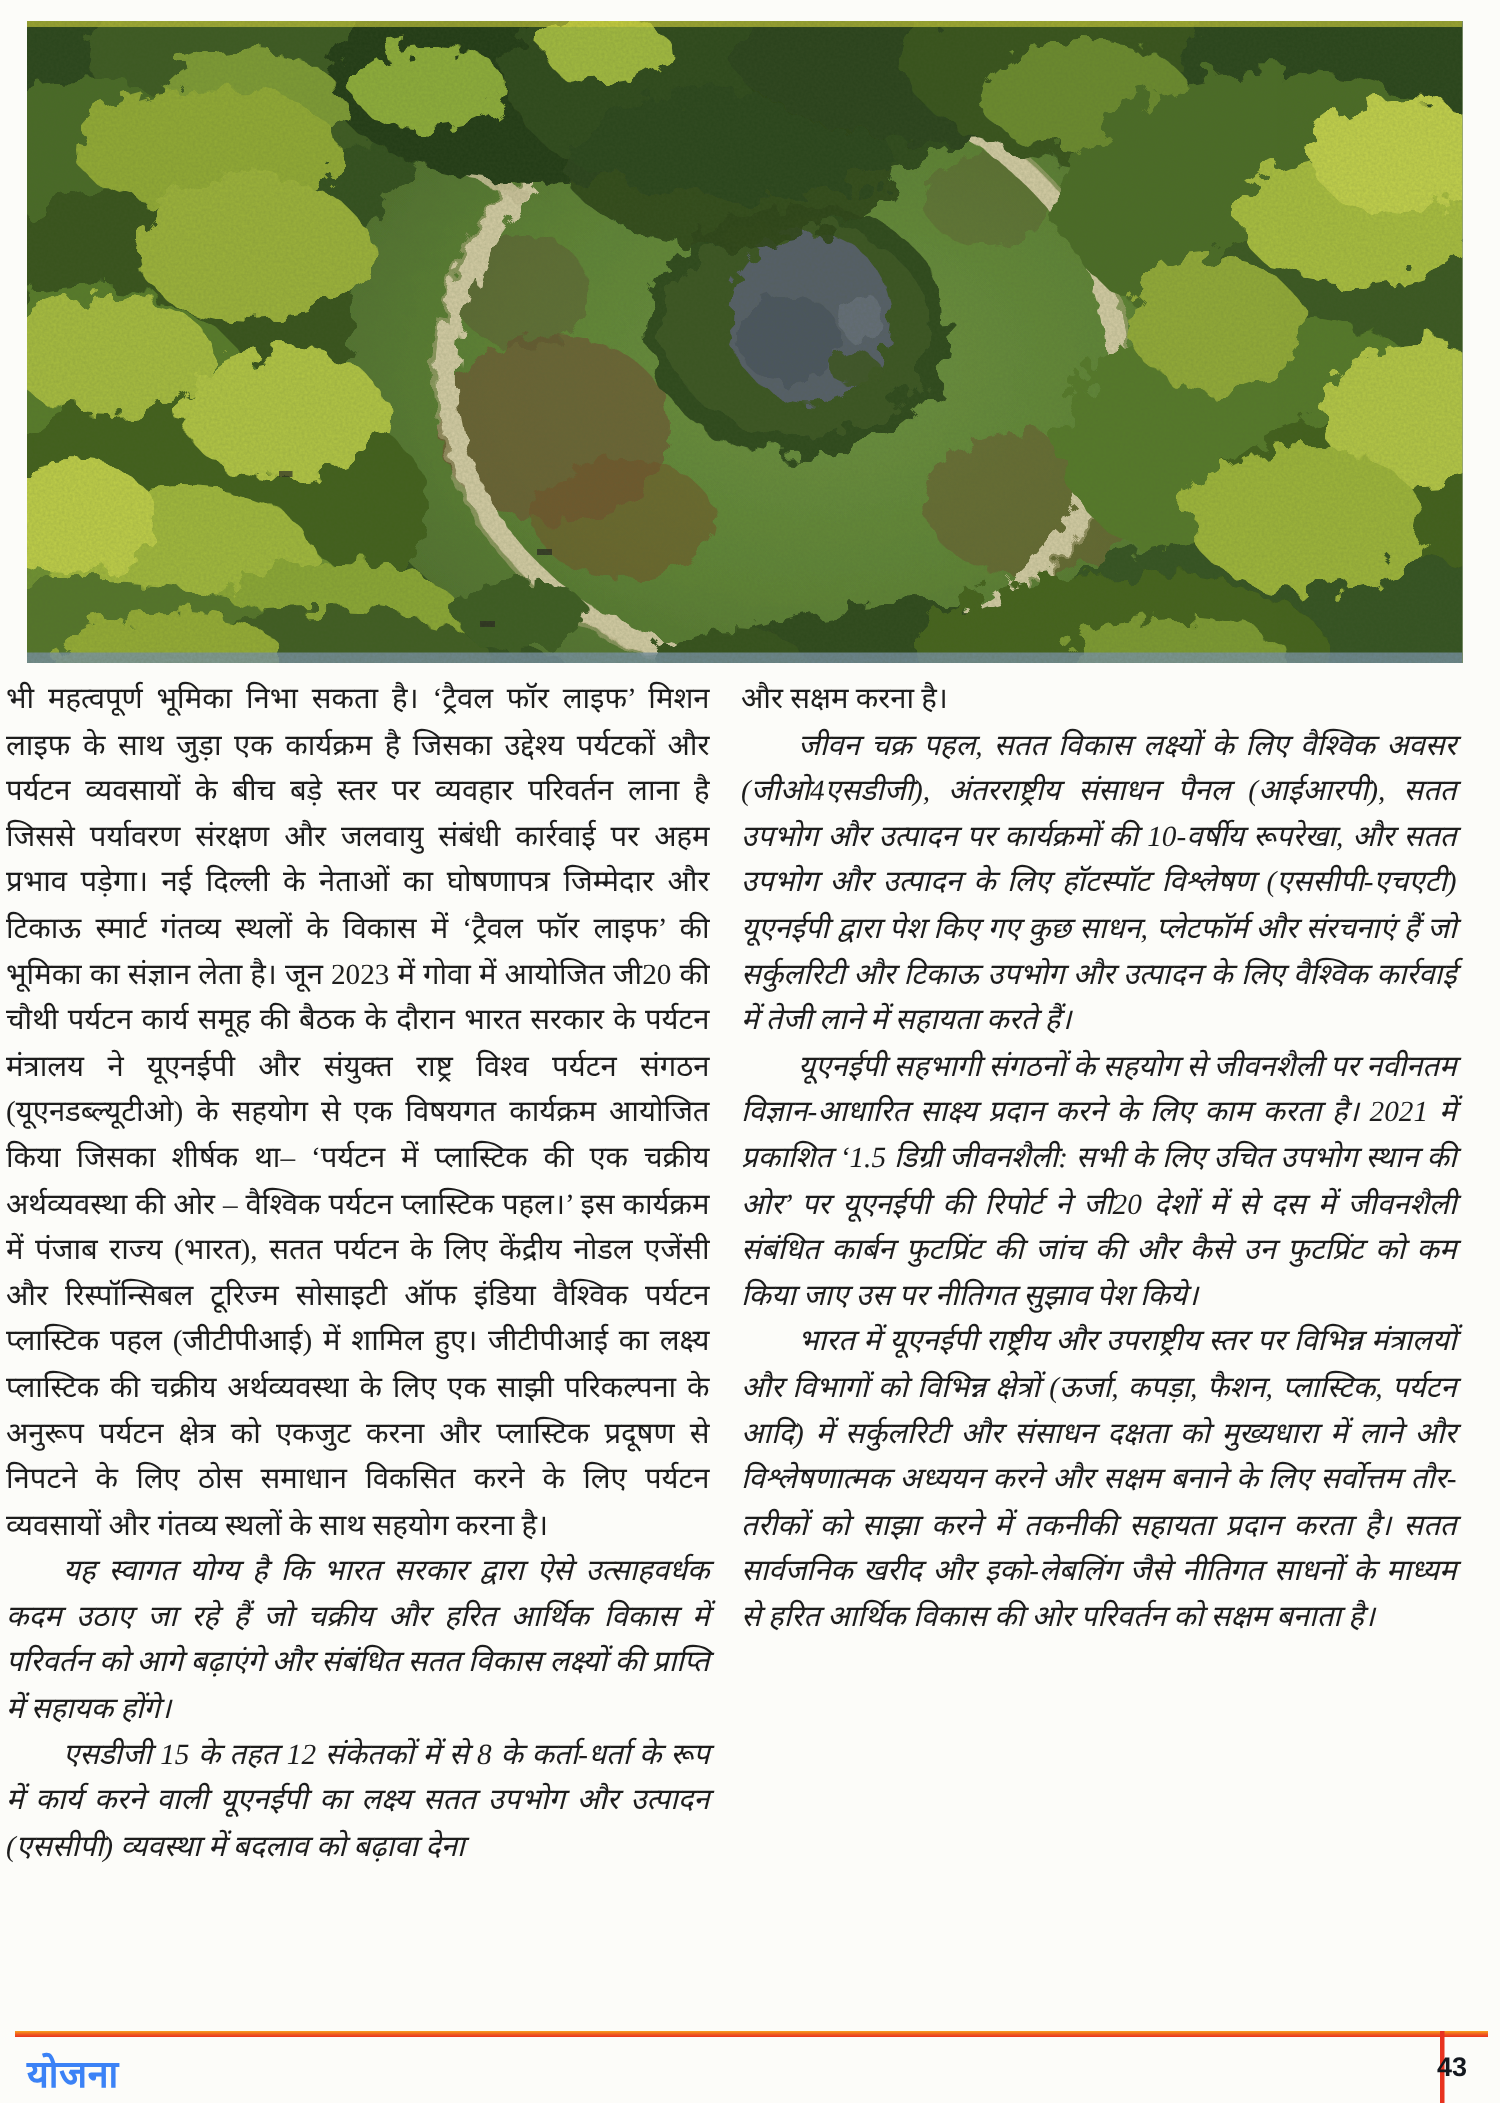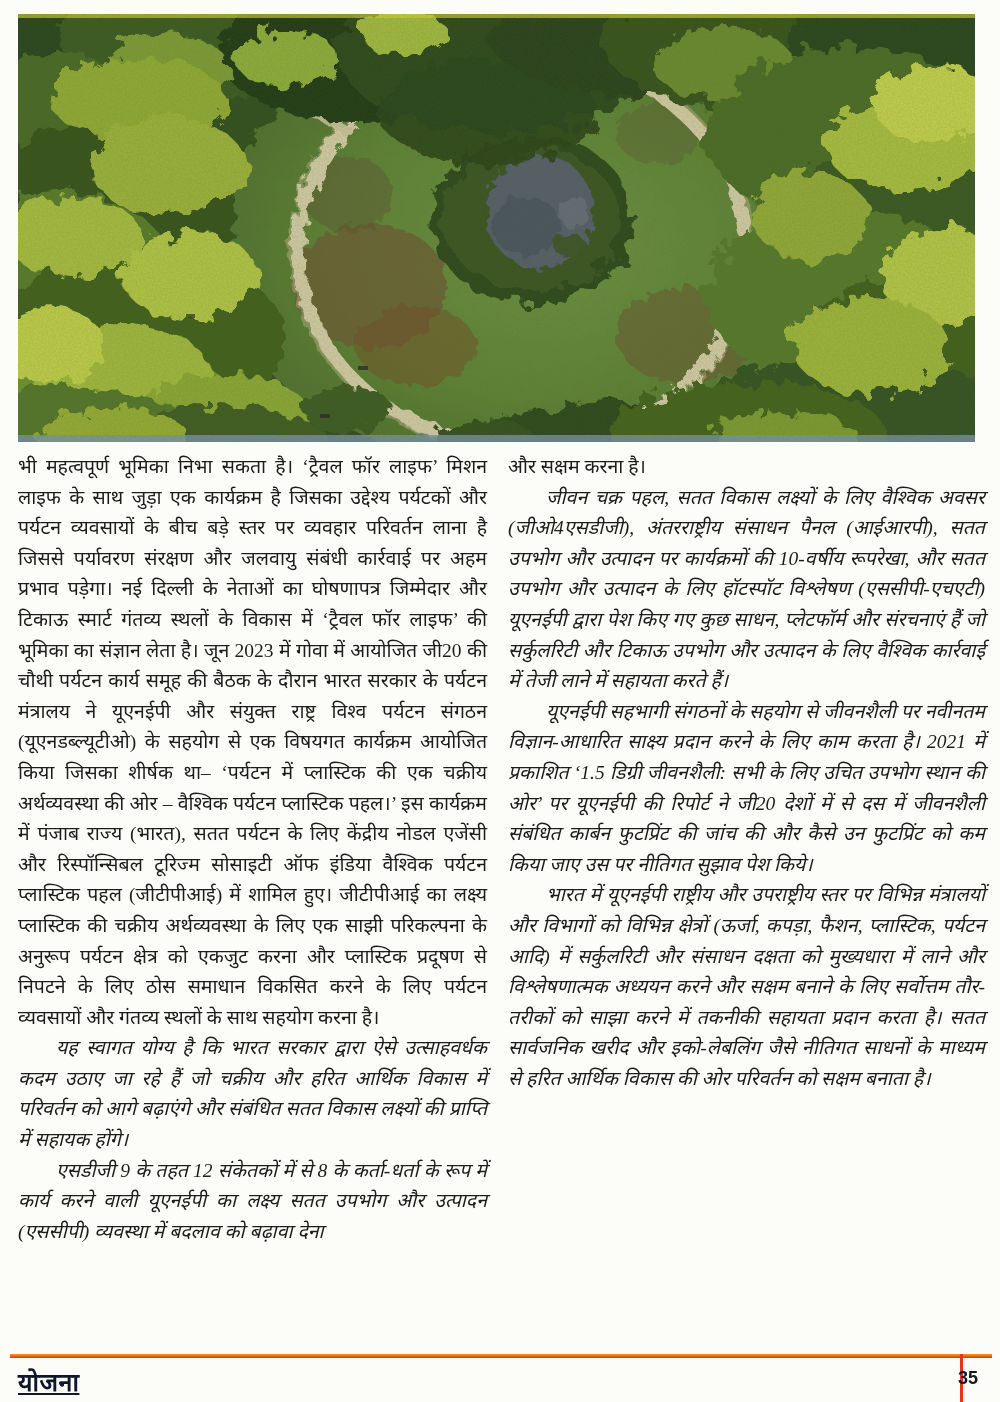--- a/index.html
+++ b/index.html
@@ -9,21 +9,21 @@
     font-family:"Liberation Serif","DejaVu Serif",serif;
   }
   
   .hero{
     position:absolute;left:18px;top:14px;width:957px;height:428px;
     background:#3a5423;overflow:hidden;
   }
   .hero svg{display:block;width:100%;height:100%;}
   
   .article{
-    position:absolute;left:18px;top:452px;width:967px;
+    position:absolute;left:4px;top:452px;width:967px;
     display:flex;gap:8px;
     color:#1d1d1d;
   }
   .col{width:470px;}
   .col.right{width:478px;margin-left:13px;}
   .col p{
     margin:0;font-size:19.5px;line-height:30.6px;text-align:justify;
     color:#1d1d1d;
   }
   .col p.indent{text-indent:38px;font-style:italic;}
@@ -36,21 +36,21 @@
     position:absolute;left:10px;top:1354px;width:982px;height:4px;
     background:linear-gradient(to bottom,#f7a11c 0%,#ef5a20 55%,#e8331f 100%);
   }
   .footer-divider{
     position:absolute;left:960px;top:1354px;width:3px;height:48px;
     background:#e8331f;
   }
   .magazine-title{
     position:absolute;left:18px;top:1364px;
     font-family:"Liberation Sans","DejaVu Sans",sans-serif;
-    font-size:25px;font-weight:700;color:#0f172a;letter-spacing:.5px;text-decoration:underline;
+    font-size:25px;font-weight:700;color:#3b82f6;letter-spacing:.5px;
   }
   .issue-date{
     position:absolute;right:52px;top:1400px;
     font-family:"Liberation Sans","DejaVu Sans",sans-serif;
     font-size:24px;font-weight:400;color:#14181f;
   }
   .page-number{
     position:absolute;right:16px;top:1368px;width:32px;text-align:center;
     font-family:"Liberation Sans","DejaVu Sans",sans-serif;
     font-size:18px;font-weight:700;color:#14181f;
@@ -175,29 +175,29 @@
       <rect x="0" y="421" width="957" height="7" fill="#7b94a9" opacity="0.8"></rect>
 
       <rect x="0" y="0" width="957" height="428" filter="url(#grain)" opacity="0.45"></rect>
     </svg>
   </div>
 
   <div class="article">
     <div class="col left">
       <p>भी महत्वपूर्ण भूमिका निभा सकता है। ‘ट्रैवल फॉर लाइफ’ मिशन लाइफ के साथ जुड़ा एक कार्यक्रम है जिसका उद्देश्य पर्यटकों और पर्यटन व्यवसायों के बीच बड़े स्तर पर व्यवहार परिवर्तन लाना है जिससे पर्यावरण संरक्षण और जलवायु संबंधी कार्रवाई पर अहम प्रभाव पड़ेगा। नई दिल्ली के नेताओं का घोषणापत्र जिम्मेदार और टिकाऊ स्मार्ट गंतव्य स्थलों के विकास में ‘ट्रैवल फॉर लाइफ’ की भूमिका का संज्ञान लेता है। जून 2023 में गोवा में आयोजित जी20 की चौथी पर्यटन कार्य समूह की बैठक के दौरान भारत सरकार के पर्यटन मंत्रालय ने यूएनईपी और संयुक्त राष्ट्र विश्व पर्यटन संगठन (यूएनडब्ल्यूटीओ) के सहयोग से एक विषयगत कार्यक्रम आयोजित किया जिसका शीर्षक था– ‘पर्यटन में प्लास्टिक की एक चक्रीय अर्थव्यवस्था की ओर – वैश्विक पर्यटन प्लास्टिक पहल।’ इस कार्यक्रम में पंजाब राज्य (भारत), सतत पर्यटन के लिए केंद्रीय नोडल एजेंसी और रिस्पॉन्सिबल टूरिज्म सोसाइटी ऑफ इंडिया वैश्विक पर्यटन प्लास्टिक पहल (जीटीपीआई) में शामिल हुए। जीटीपीआई का लक्ष्य प्लास्टिक की चक्रीय अर्थव्यवस्था के लिए एक साझी परिकल्पना के अनुरूप पर्यटन क्षेत्र को एकजुट करना और प्लास्टिक प्रदूषण से निपटने के लिए ठोस समाधान विकसित करने के लिए पर्यटन व्यवसायों और गंतव्य स्थलों के साथ सहयोग करना है।</p>
       <p class="indent">यह स्वागत योग्य है कि भारत सरकार द्वारा ऐसे उत्साहवर्धक कदम उठाए जा रहे हैं जो चक्रीय और हरित आर्थिक विकास में परिवर्तन को आगे बढ़ाएंगे और संबंधित सतत विकास लक्ष्यों की प्राप्ति में सहायक होंगे।</p>
-      <p class="indent">एसडीजी 9 के तहत 12 संकेतकों में से 8 के कर्ता-धर्ता के रूप में कार्य करने वाली यूएनईपी का लक्ष्य सतत उपभोग और उत्पादन (एससीपी) व्यवस्था में बदलाव को बढ़ावा देना</p>
+      <p class="indent">एसडीजी 15 के तहत 12 संकेतकों में से 8 के कर्ता-धर्ता के रूप में कार्य करने वाली यूएनईपी का लक्ष्य सतत उपभोग और उत्पादन (एससीपी) व्यवस्था में बदलाव को बढ़ावा देना</p>
     </div>
     <div class="col right">
       <p>और सक्षम करना है।</p>
       <p class="indent">जीवन चक्र पहल, सतत विकास लक्ष्यों के लिए वैश्विक अवसर (जीओ4एसडीजी), अंतरराष्ट्रीय संसाधन पैनल (आईआरपी), सतत उपभोग और उत्पादन पर कार्यक्रमों की 10-वर्षीय रूपरेखा, और सतत उपभोग और उत्पादन के लिए हॉटस्पॉट विश्लेषण (एससीपी-एचएटी) यूएनईपी द्वारा पेश किए गए कुछ साधन, प्लेटफॉर्म और संरचनाएं हैं जो सर्कुलरिटी और टिकाऊ उपभोग और उत्पादन के लिए वैश्विक कार्रवाई में तेजी लाने में सहायता करते हैं।</p>
       <p class="indent">यूएनईपी सहभागी संगठनों के सहयोग से जीवनशैली पर नवीनतम विज्ञान-आधारित साक्ष्य प्रदान करने के लिए काम करता है। 2021 में प्रकाशित ‘1.5 डिग्री जीवनशैली: सभी के लिए उचित उपभोग स्थान की ओर’ पर यूएनईपी की रिपोर्ट ने जी20 देशों में से दस में जीवनशैली संबंधित कार्बन फुटप्रिंट की जांच की और कैसे उन फुटप्रिंट को कम किया जाए उस पर नीतिगत सुझाव पेश किये।</p>
       <p class="indent">भारत में यूएनईपी राष्ट्रीय और उपराष्ट्रीय स्तर पर विभिन्न मंत्रालयों और विभागों को विभिन्न क्षेत्रों (ऊर्जा, कपड़ा, फैशन, प्लास्टिक, पर्यटन आदि) में सर्कुलरिटी और संसाधन दक्षता को मुख्यधारा में लाने और विश्लेषणात्मक अध्ययन करने और सक्षम बनाने के लिए सर्वोत्तम तौर-तरीकों को साझा करने में तकनीकी सहायता प्रदान करता है। सतत सार्वजनिक खरीद और इको-लेबलिंग जैसे नीतिगत साधनों के माध्यम से हरित आर्थिक विकास की ओर परिवर्तन को सक्षम बनाता है।</p>
     </div>
   </div>
 
   <div class="footer-rule"></div>
   <div class="footer-divider"></div>
   <div class="magazine-title">योजना</div>
   <div class="issue-date">नवम्बर 2023</div>
-  <div class="page-number">35</div>
+  <div class="page-number">43</div>
 
 </div>
 
 </body></html>

